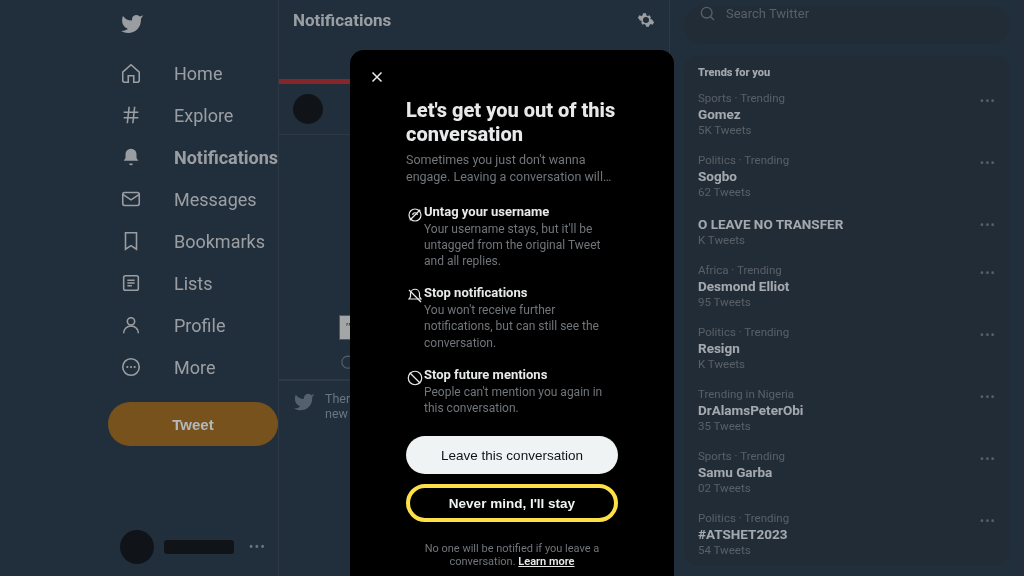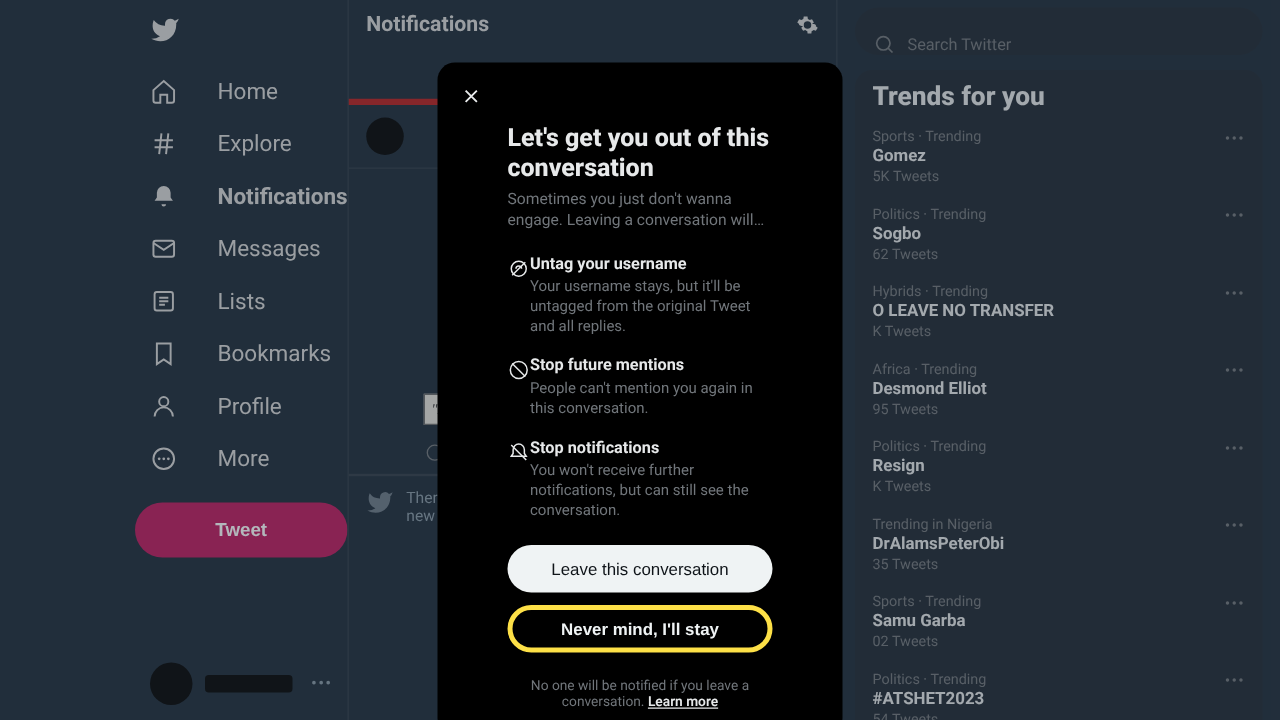--- a/index.html
+++ b/index.html
@@ -19,21 +19,21 @@
   .logo svg { width: 24px; height: 24px; fill: #d9d9d9; }
   .nav-item {
     display: flex; align-items: flex-end; gap: 32px;
     padding: 10px 12px; border-radius: 999px; cursor: pointer;
     font-size: 18px;
   }
   .nav-item.active { font-weight: 700; }
   .nav-item .ico { width: 22px; height: 22px; display: flex; align-items: center; justify-content: center; }
   .nav-item .ico svg { width: 22px; height: 22px; fill: #d9d9d9; }
   .tweet-btn {
-    margin: 14px 8px 0 0; background: #be185d; color: #fff; border: none;
+    margin: 14px 8px 0 0; background: #a16207; color: #fff; border: none;
     border-radius: 999px; font-size: 15px; font-weight: 700;
     height: 44px; width: 170px; cursor: pointer;
   }
   .account {
     margin-top: auto; display: flex; align-items: center; gap: 10px;
     padding: 8px 12px 12px 12px;
   }
   .avatar { width: 34px; height: 34px; border-radius: 50%; background: #000; }
   .acc-text { background: #000; width: 70px; height: 14px; border-radius: 3px; }
   .acc-more { margin-left: auto; color: #8899a6; font-size: 14px; letter-spacing: 1px; }
@@ -50,26 +50,26 @@
   .notif-row { display: flex; gap: 10px; padding: 10px 14px; border-bottom: 1px solid #2f3b47; }
   .notif-av { width: 30px; height: 30px; border-radius: 50%; background: #000; }
   .notif-actions { display: flex; justify-content: space-around; padding: 8px 26px; border-bottom: 1px solid #2f3b47; }
   .notif-actions svg { width: 17px; height: 17px; fill: none; stroke: #71767b; stroke-width: 1.5; }
   .strip-img { margin: 180px 14px 6px 60px; background: #e8e4dc; color: #333; font-size: 12px; padding: 4px 5px; font-family: Georgia, serif; font-style: italic; border:1px solid #6a6a6a;}
   .login-notif { display:flex; gap:10px; padding: 10px 14px; font-size: 12.5px; color: #8899a6; border-top:1px solid #2f3b47;}
   .login-notif svg { width: 22px; height: 22px; fill: #6b7885; flex-shrink:0; }
   .right { flex: 1; padding: 6px 14px 0 14px; }
   .search {
     background: #1e2732; border-radius: 999px; height: 38px;
-    display: flex; align-items: flex-end; gap: 10px; padding: 0 16px;
+    display: flex; align-items: flex-start; gap: 10px; padding: 0 16px;
     color: #71767b; font-size: 13px;
   }
   .search svg { width: 16px; height: 16px; fill: #71767b; }
   .trends-card { background: #1e2732; border-radius: 14px; margin-top: 12px; }
-  .trends-title { font-size: 21px; font-weight: 800; padding: 10px 14px 4px 14px; color: #e7e9ea; }
+  .trends-title { font-size: 11px; font-weight: 800; padding: 10px 14px 4px 14px; color: #e7e9ea; }
   .trend { padding: 8px 14px; position: relative; }
   .trend-meta { font-size: 11.5px; color: #71767b; }
   .trend-name { font-size: 13.5px; font-weight: 700; color: #e7e9ea; margin: 1px 0; }
   .trend-count { font-size: 11.5px; color: #71767b; }
   .trend-more { position: absolute; right: 14px; top: 10px; color: #71767b; font-size: 13px; letter-spacing: 1px; }
   .overlay {
     position: absolute; inset: 0;
     background: rgba(91,112,131,0.18);
     display: flex; align-items: center; justify-content: center;
     padding-top: 62px;
@@ -140,33 +140,33 @@
             <svg viewBox="0 0 24 24">
               <rect x="3" y="5" width="18" height="14" rx="2" fill="none" stroke="#d9d9d9" stroke-width="1.7"></rect>
               <path d="M3 7l9 6 9-6" stroke="#d9d9d9" stroke-width="1.7" fill="none"></path>
             </svg>
           </span>
           <span>Messages</span>
         </div>
         <div class="nav-item">
           <span class="ico">
             <svg viewBox="0 0 24 24">
+              <path d="M6 3h12v18l-6-4-6 4z" fill="none" stroke="#d9d9d9" stroke-width="1.7"></path>
+            </svg>
+          </span>
+          <span>Bookmarks</span>
+        </div>
+        <div class="nav-item">
+          <span class="ico">
+            <svg viewBox="0 0 24 24">
               <rect x="4" y="4" width="16" height="16" rx="2" fill="none" stroke="#d9d9d9" stroke-width="1.7"></rect>
               <path d="M8 9h8M8 12h8M8 15h5" stroke="#d9d9d9" stroke-width="1.7"></path>
             </svg>
           </span>
           <span>Lists</span>
-        </div>
-        <div class="nav-item">
-          <span class="ico">
-            <svg viewBox="0 0 24 24">
-              <path d="M6 3h12v18l-6-4-6 4z" fill="none" stroke="#d9d9d9" stroke-width="1.7"></path>
-            </svg>
-          </span>
-          <span>Bookmarks</span>
         </div>
         <div class="nav-item">
           <span class="ico">
             <svg viewBox="0 0 24 24">
               <circle cx="12" cy="8" r="4" fill="none" stroke="#d9d9d9" stroke-width="1.7"></circle>
               <path d="M4 21a8 8 0 0116 0" fill="none" stroke="#d9d9d9" stroke-width="1.7"></path>
             </svg>
           </span>
           <span>Profile</span>
         </div>
@@ -243,21 +243,20 @@
             <div class="trend-count">5K Tweets</div>
             <div class="trend-more">•••</div>
           </div>
           <div class="trend">
             <div class="trend-meta">Politics · Trending</div>
             <div class="trend-name">Sogbo</div>
             <div class="trend-count">62 Tweets</div>
             <div class="trend-more">•••</div>
           </div>
           <div class="trend">
-            <div class="trend-meta">Hybrids · Trending</div>
             <div class="trend-name">O LEAVE NO TRANSFER</div>
             <div class="trend-count">K Tweets</div>
             <div class="trend-more">•••</div>
           </div>
           <div class="trend">
             <div class="trend-meta">Africa · Trending</div>
             <div class="trend-name">Desmond Elliot</div>
             <div class="trend-count">95 Tweets</div>
             <div class="trend-more">•••</div>
           </div>
@@ -305,38 +304,38 @@
                 <path d="M5 19L19 5"></path>
                 <path d="M9 12a3 3 0 016 0"></path>
               </svg></div>
             <div>
               <div class="feat-title">Untag your username</div>
               <div class="feat-desc">Your username stays, but it'll be untagged from the original Tweet and all replies.</div>
             </div>
           </div>
           <div class="feat">
             <div class="fico"><svg viewBox="0 0 24 24">
+                <path d="M18 13V9a6 6 0 10-12 0v4l-2 3h16z"></path>
+                <path d="M4 4l16 16"></path>
+              </svg></div>
+            <div>
+              <div class="feat-title">Stop notifications</div>
+              <div class="feat-desc">You won't receive further notifications, but can still see the conversation.</div>
+            </div>
+          </div>
+          <div class="feat">
+            <div class="fico"><svg viewBox="0 0 24 24">
                 <circle cx="12" cy="12" r="9"></circle>
                 <path d="M5 5l14 14"></path>
               </svg></div>
             <div>
               <div class="feat-title">Stop future mentions</div>
               <div class="feat-desc">People can't mention you again in this conversation.</div>
             </div>
           </div>
-          <div class="feat">
-            <div class="fico"><svg viewBox="0 0 24 24">
-                <path d="M18 13V9a6 6 0 10-12 0v4l-2 3h16z"></path>
-                <path d="M4 4l16 16"></path>
-              </svg></div>
-            <div>
-              <div class="feat-title">Stop notifications</div>
-              <div class="feat-desc">You won't receive further notifications, but can still see the conversation.</div>
-            </div>
-          </div>
         </div>
       <button class="btn-primary">Leave this conversation</button>
       <button class="btn-secondary">Never mind, I'll stay</button>
       <div class="modal-foot">
         <span>No one will be notified if you leave a conversation. </span><a>Learn more</a>
       </div>
     </div>
   </div>
 </div>
 

